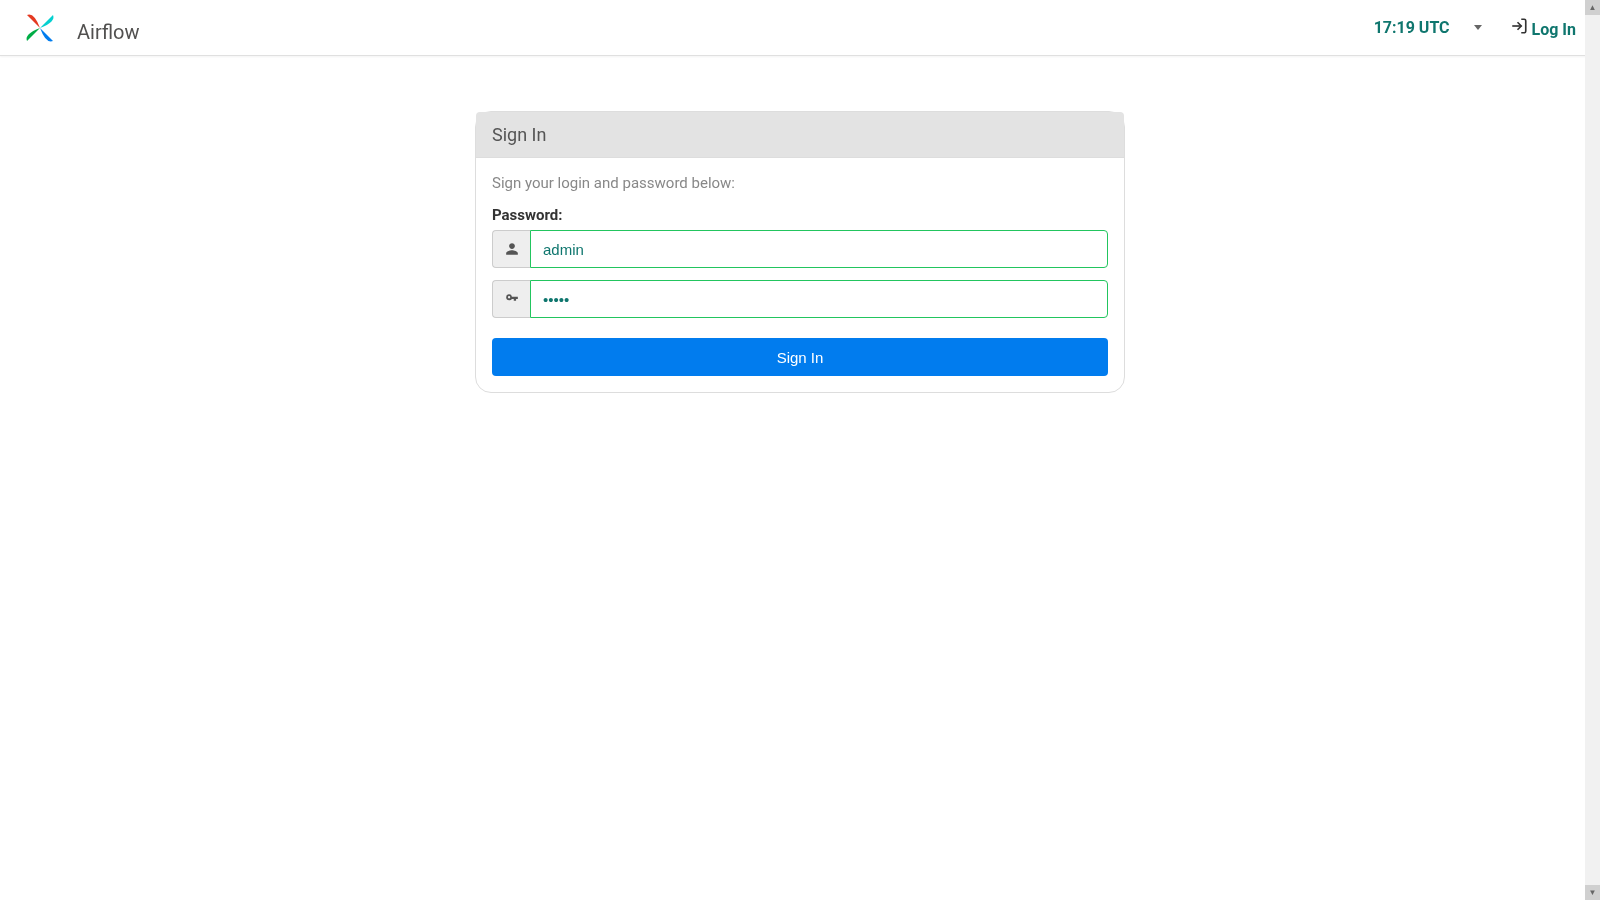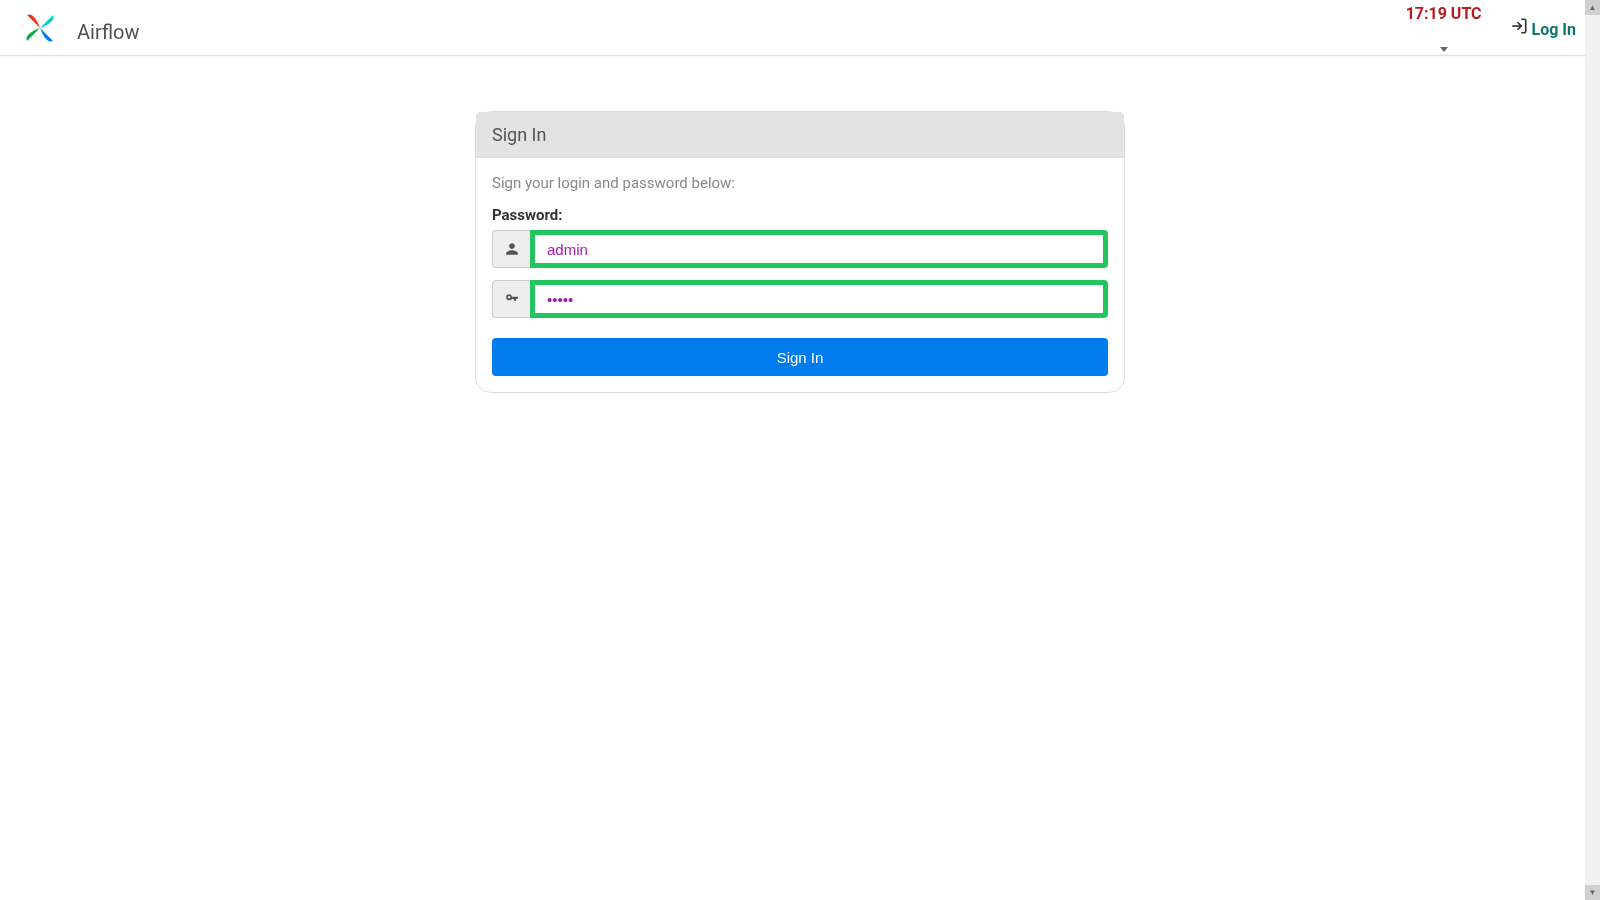--- a/index.html
+++ b/index.html
@@ -40,23 +40,22 @@
       display: flex;
       align-items: center;
       gap: 28px;
     }
     .time-display {
       display: flex;
       align-items: center;
       gap: 24px;
       font-size: 16px;
       font-weight: 700;
-      color: #b91c1c;
+      color: #0f766e;
       cursor: pointer;
-      flex-direction: column;
     }
     .caret-down {
       width: 0;
       height: 0;
       border-left: 4px solid transparent;
       border-right: 4px solid transparent;
       border-top: 5px solid #666;
     }
     .login-link {
       display: flex;
@@ -113,25 +112,25 @@
       border-right: none;
       border-radius: 4px 0 0 4px;
       display: flex;
       align-items: center;
       justify-content: center;
       color: #555;
     }
     .form-control {
       flex: 1;
       height: 38px;
-      border: 5px solid #22c55e;
+      border: 1px solid #22c55e;
       border-radius: 0 4px 4px 0;
       padding: 0 12px;
       font-size: 15px;
-      color: #a21caf;
+      color: #0f766e;
       outline: none;
     }
     .btn-primary {
       width: 100%;
       height: 38px;
       background: #017cee;
       color: #fff;
       border: none;
       border-radius: 4px;
       font-size: 15px;

